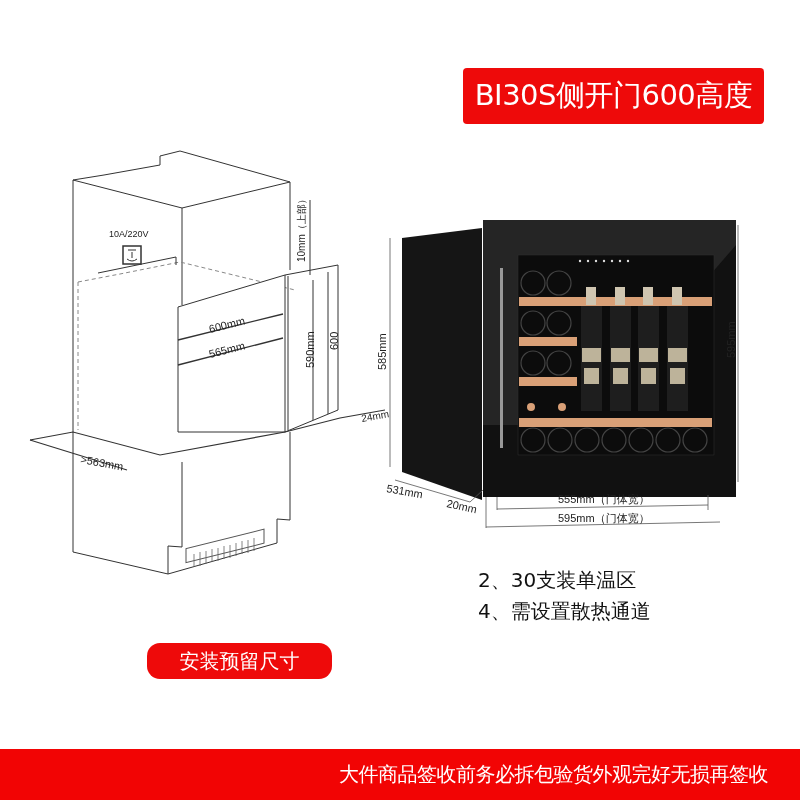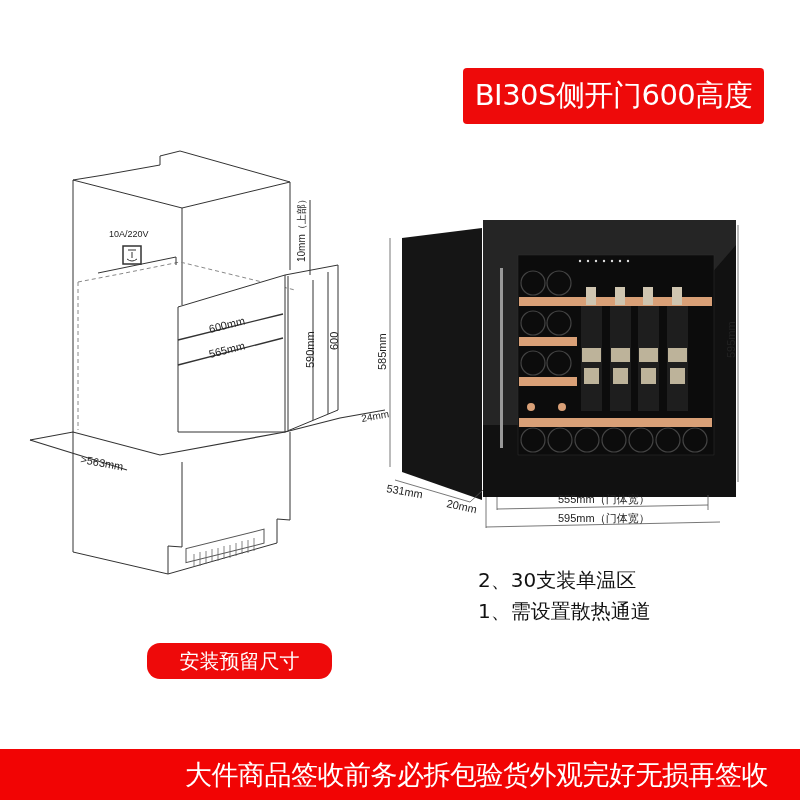--- a/index.html
+++ b/index.html
@@ -8,21 +8,21 @@
   .title-badge { position:absolute; left:463px; top:68px; width:301px; height:56px; background:#ee0a0a;
                  border-radius:4px; color:#fff; font-size:29px; display:flex; align-items:center; justify-content:center;
                  letter-spacing:-0.5px; }
   .diagram { position:absolute; left:0; top:0; }
   .dim-text { font-family:"Liberation Sans", sans-serif; fill:#222; }
   .features { position:absolute; left:478px; top:565px; font-size:20px; color:#111; line-height:31px; }
   .features div { white-space:nowrap; }
   .install-badge { position:absolute; left:147px; top:643px; width:185px; height:36px; background:#ee0a0a;
                    border-radius:13px; color:#fff; font-size:20px; display:flex; align-items:center; justify-content:center; }
   .footer-banner { position:absolute; left:0; top:749px; width:800px; height:51px; background:#f20404;
-                   color:#fff; font-size:27px; display:flex; align-items:center; justify-content:flex-end;
+                   color:#fff; font-size:20px; display:flex; align-items:center; justify-content:flex-end;
                    padding-right:32px; box-sizing:border-box; letter-spacing:-0.5px; }
 </style>
 </head>
 <body>
 
 <div class="title-badge">
   <span>BI30S侧开门600高度</span>
 </div>
 
 <svg class="diagram" width="800" height="800" viewBox="0 0 800 800">
@@ -172,21 +172,21 @@
   <text class="dim-text" font-size="11" transform="translate(386,370) rotate(-90)">585mm</text>
   <text class="dim-text" font-size="11" transform="translate(735,358) rotate(-90)">595mm</text>
   <text class="dim-text" font-size="11" transform="translate(386,492) rotate(10)">531mm</text>
   <text class="dim-text" font-size="11" transform="translate(446,507) rotate(12)">20mm</text>
   <text class="dim-text" font-size="11" x="558" y="503">555mm（门体宽）</text>
   <text class="dim-text" font-size="11" x="558" y="522">595mm（门体宽）</text>
 </svg>
 
 <div class="features">
   <div>2、30支装单温区</div>
-  <div>1、需设置散热通道</div>
+  <div>4、需设置散热通道</div>
 </div>
 
 <div class="install-badge">
   <span>安装预留尺寸</span>
 </div>
 
 <div class="footer-banner">
   <span>大件商品签收前务必拆包验货外观完好无损再签收</span>
 </div>
 

